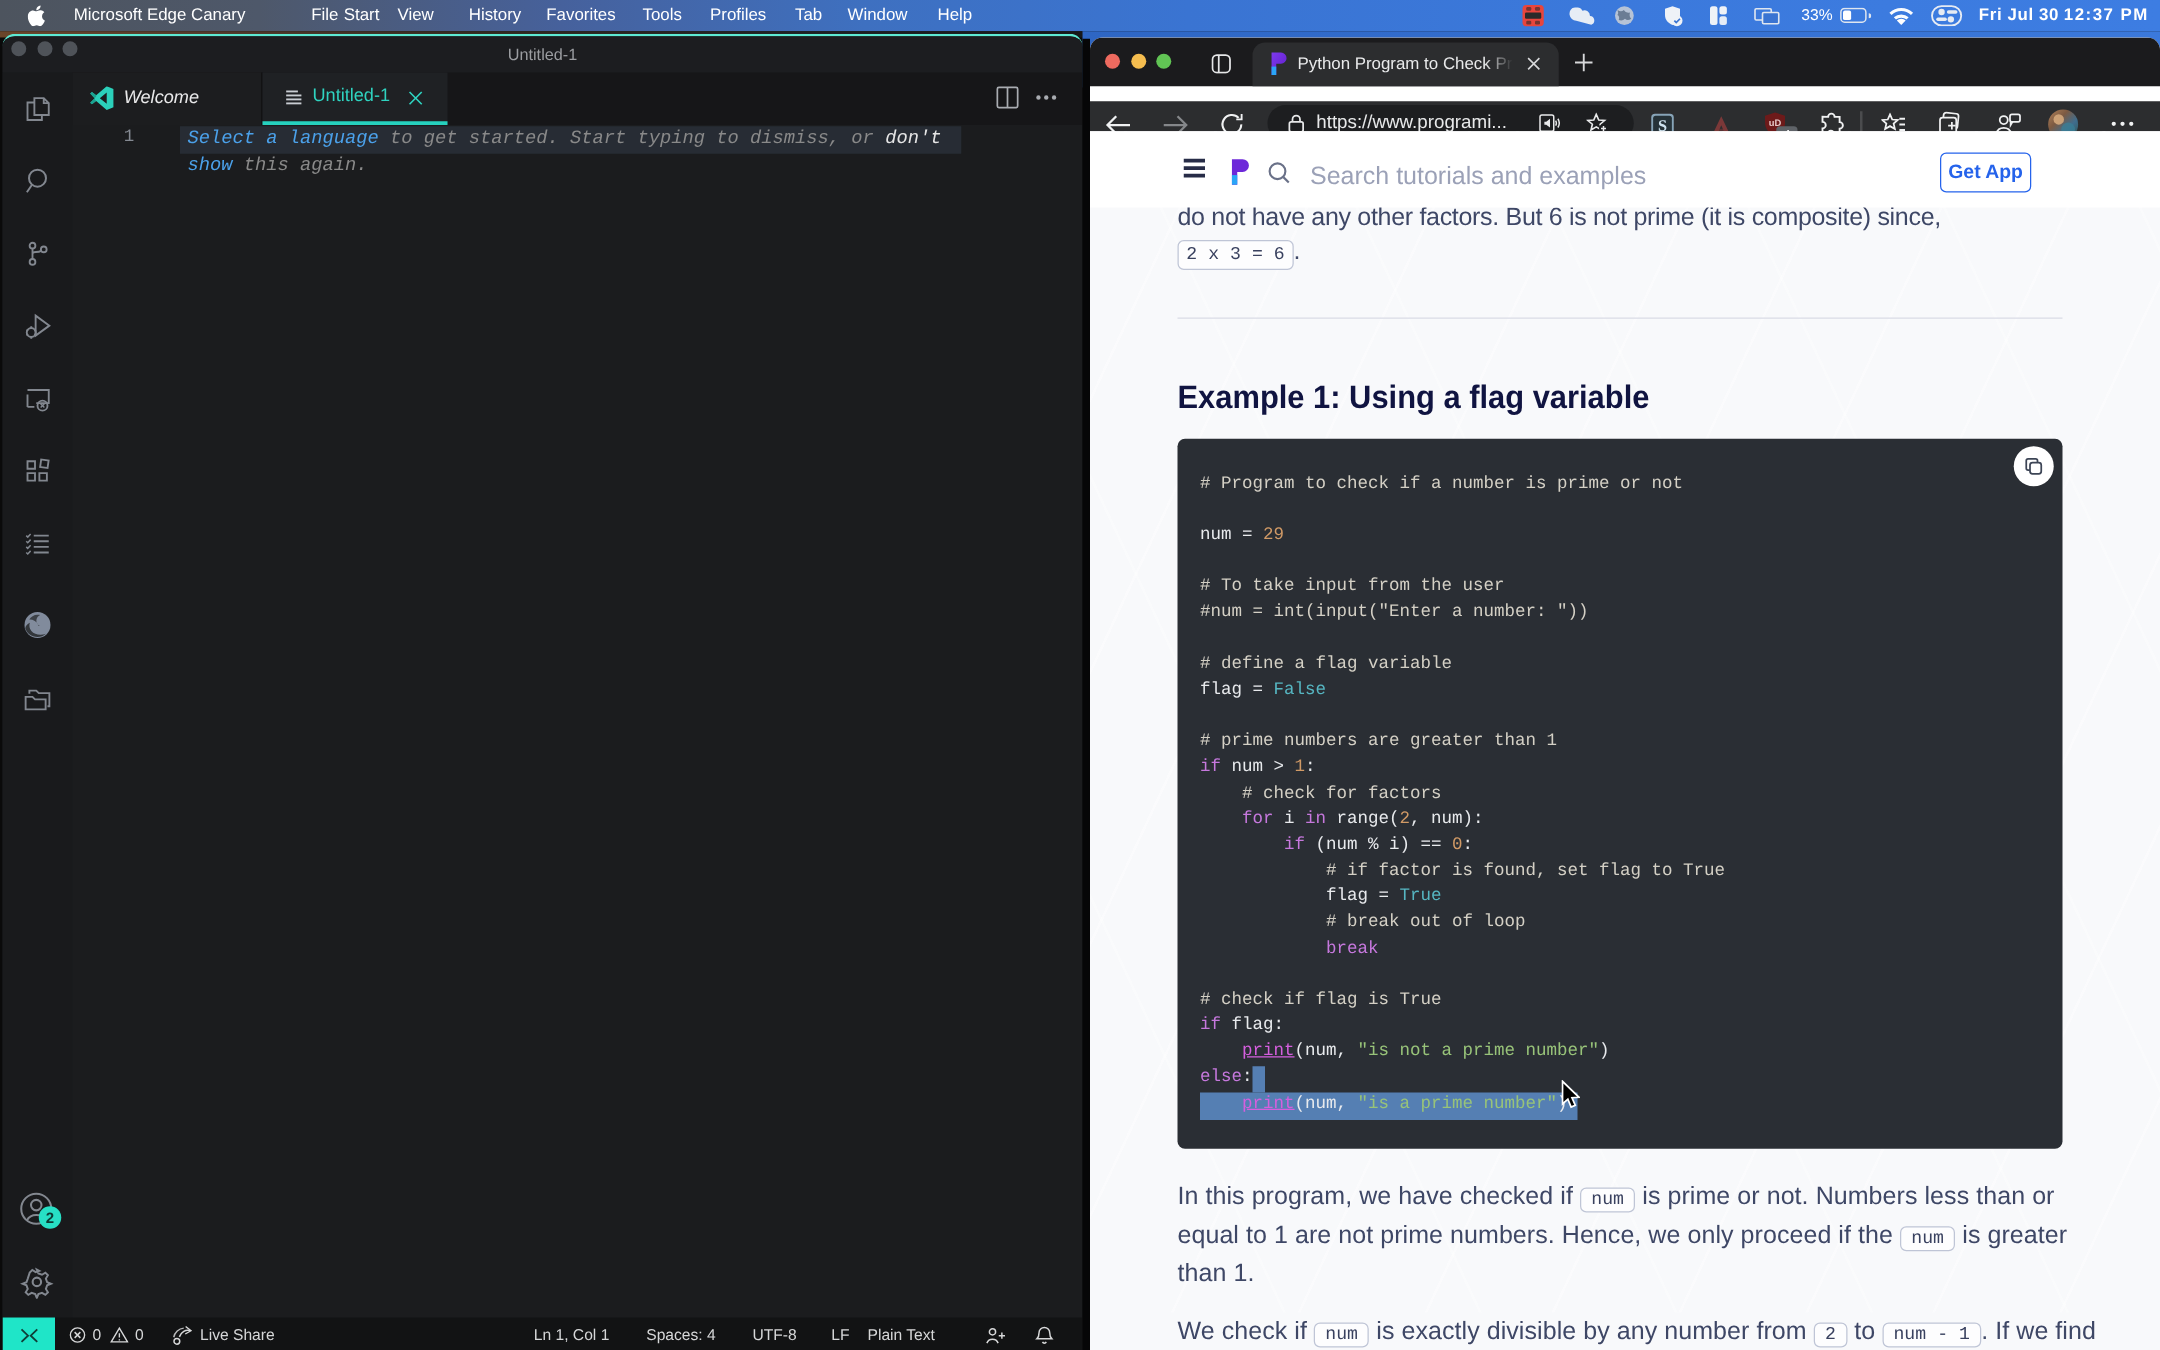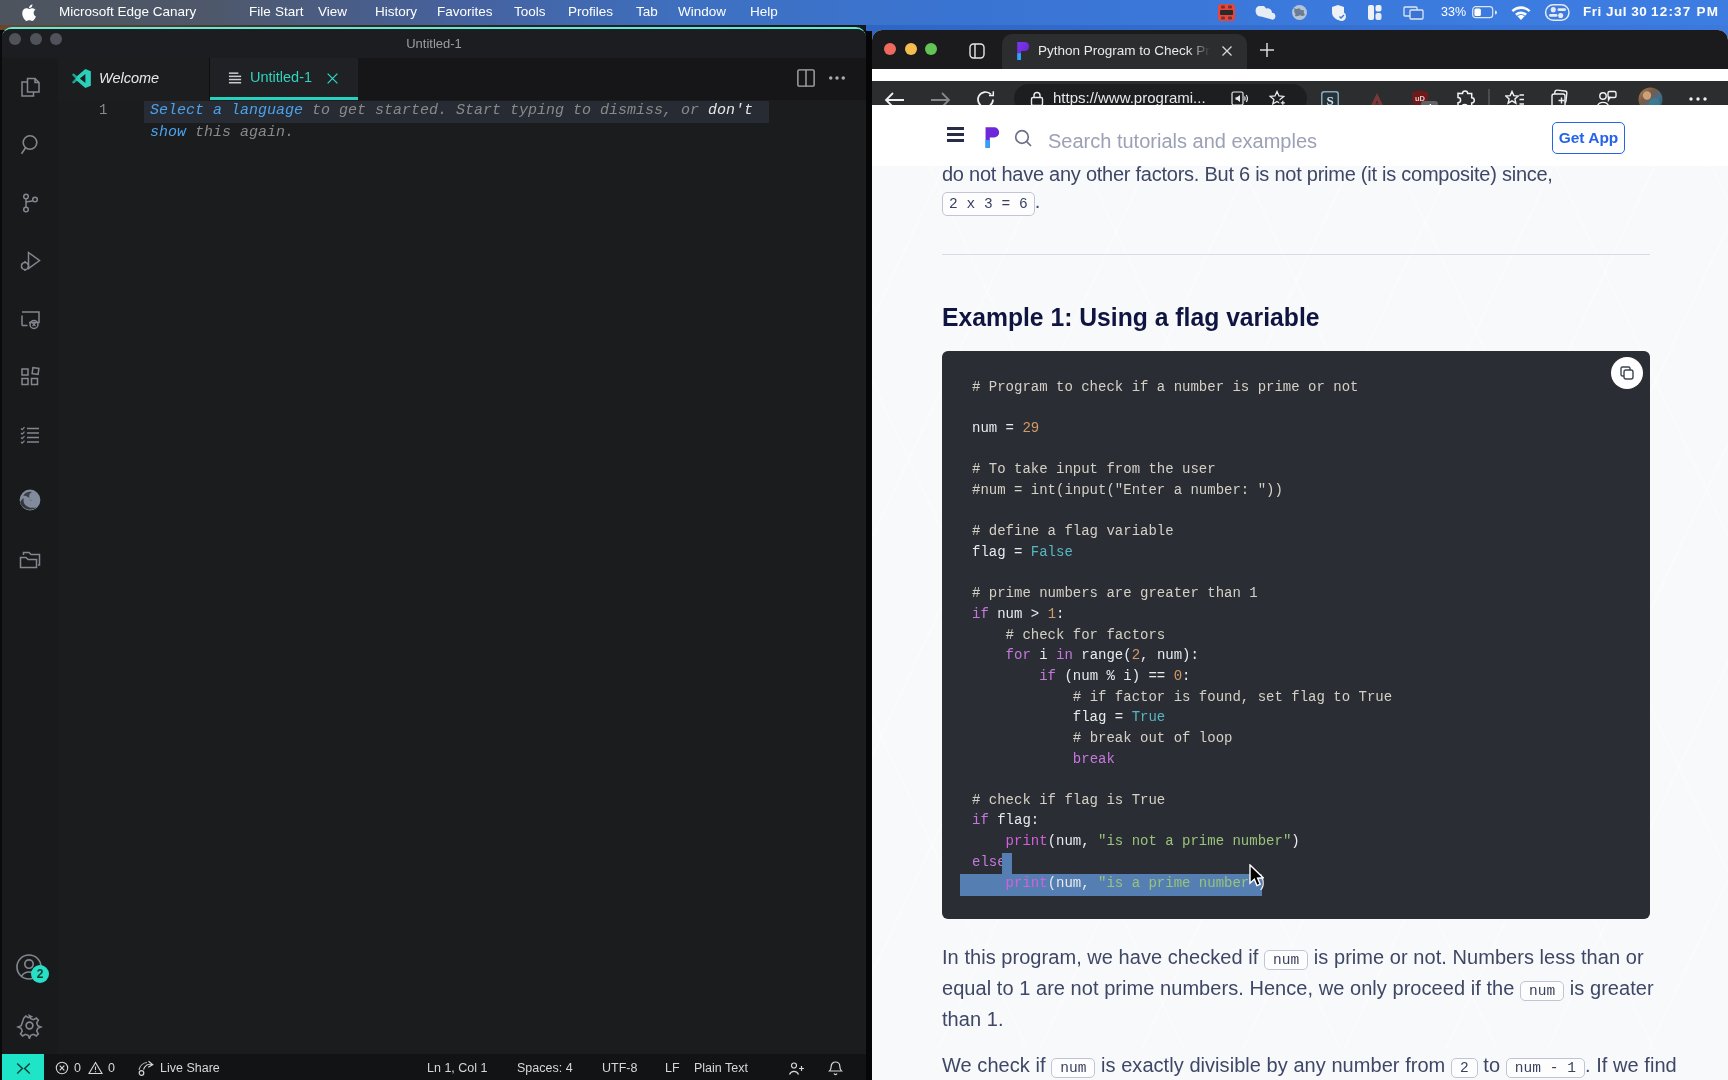--- a/index.html
+++ b/index.html
@@ -43,22 +43,22 @@
   #edge-tab { position:absolute; left:130px; top:4px; width:245px; height:35px; background:#2c2d2f; border-radius:10px 10px 0 0; color:#e9eaeb; font-size:13.5px; }
   #edge-toolbar { left:0; top:39px; width:856px; height:36px; background:#2c2d2f;margin-top:12px; }
   #urlpill { position:absolute; left:142px; top:2.5px; width:293px; height:29px; background:#1d1e20; border-radius:15px; color:#e8e9ea; font-size:15px; }
   #edge-content { left:0; top:75px; width:856px; height:975px; background:#f8f9fb; }
   #site-header { position:absolute; left:0; top:75px; width:856px; height:61px; background:#ffffff; z-index:5; }
   .body-line { position:absolute; white-space:nowrap; color:#3e4766; font-size:20px; letter-spacing:0.05px; }
   .chip { display:inline-block; font-family:"Liberation Mono", monospace; border:1px solid #bfc5d6; border-radius:5px; background:#fdfdfe; color:#39415f; }
 
   
   #codeblock { position:absolute; left:70px; top:246px; width:708px; height:568px; background:#2a2e34; border-radius:6px; }
-  .cl { position:absolute; left:30px; font-family:"Liberation Mono", monospace; font-size:14px; white-space:pre; color:#e8eaed; }
-  .cm { color:#d4d0c5; } .kw { color:#c678dd; } .num { color:#d19a66; } .str { color:#98c379; } .bool { color:#56b6c2; } .fn { color:#d55fde; }
+  .cl { position:absolute; left:18px; font-family:"Liberation Mono", monospace; font-size:14px; white-space:pre; color:#e8eaed; }
+  .cm { color:#d4d0c5; } .kw { color:#c678dd; } .num { color:#d19a66; } .str { color:#98c379; } .bool { color:#56b6c2; } .fn { color:#d55fde;text-decoration:underline; }
 </style>
 </head>
 <body>
 <div id="stage">
 
   <div id="menubar" class="abs">
     <svg class="it" style="left:22px; top:4px;" width="14" height="17" viewBox="0 0 814 1000" fill="#fff">
       <path d="M788 341c-6 4-109 62-109 190 0 148 130 200 134 201-1 3-21 71-68 141-42 61-87 123-154 123s-85-39-162-39c-76 0-103 40-164 40s-104-57-153-127C55 789 9 664 9 545c0-191 124-292 246-292 65 0 119 43 160 43 39 0 100-45 174-45 28 0 129 2 199 90zM559 180c31-36 52-87 52-137 0-7-1-14-2-20-50 2-109 33-145 74-28 32-54 83-54 134 0 8 1 15 2 18 3 1 8 1 13 1 45 0 101-30 134-70z"></path>
     </svg>
     <div class="it" style="left:59px; font-weight:normal;">Microsoft Edge Canary</div>

